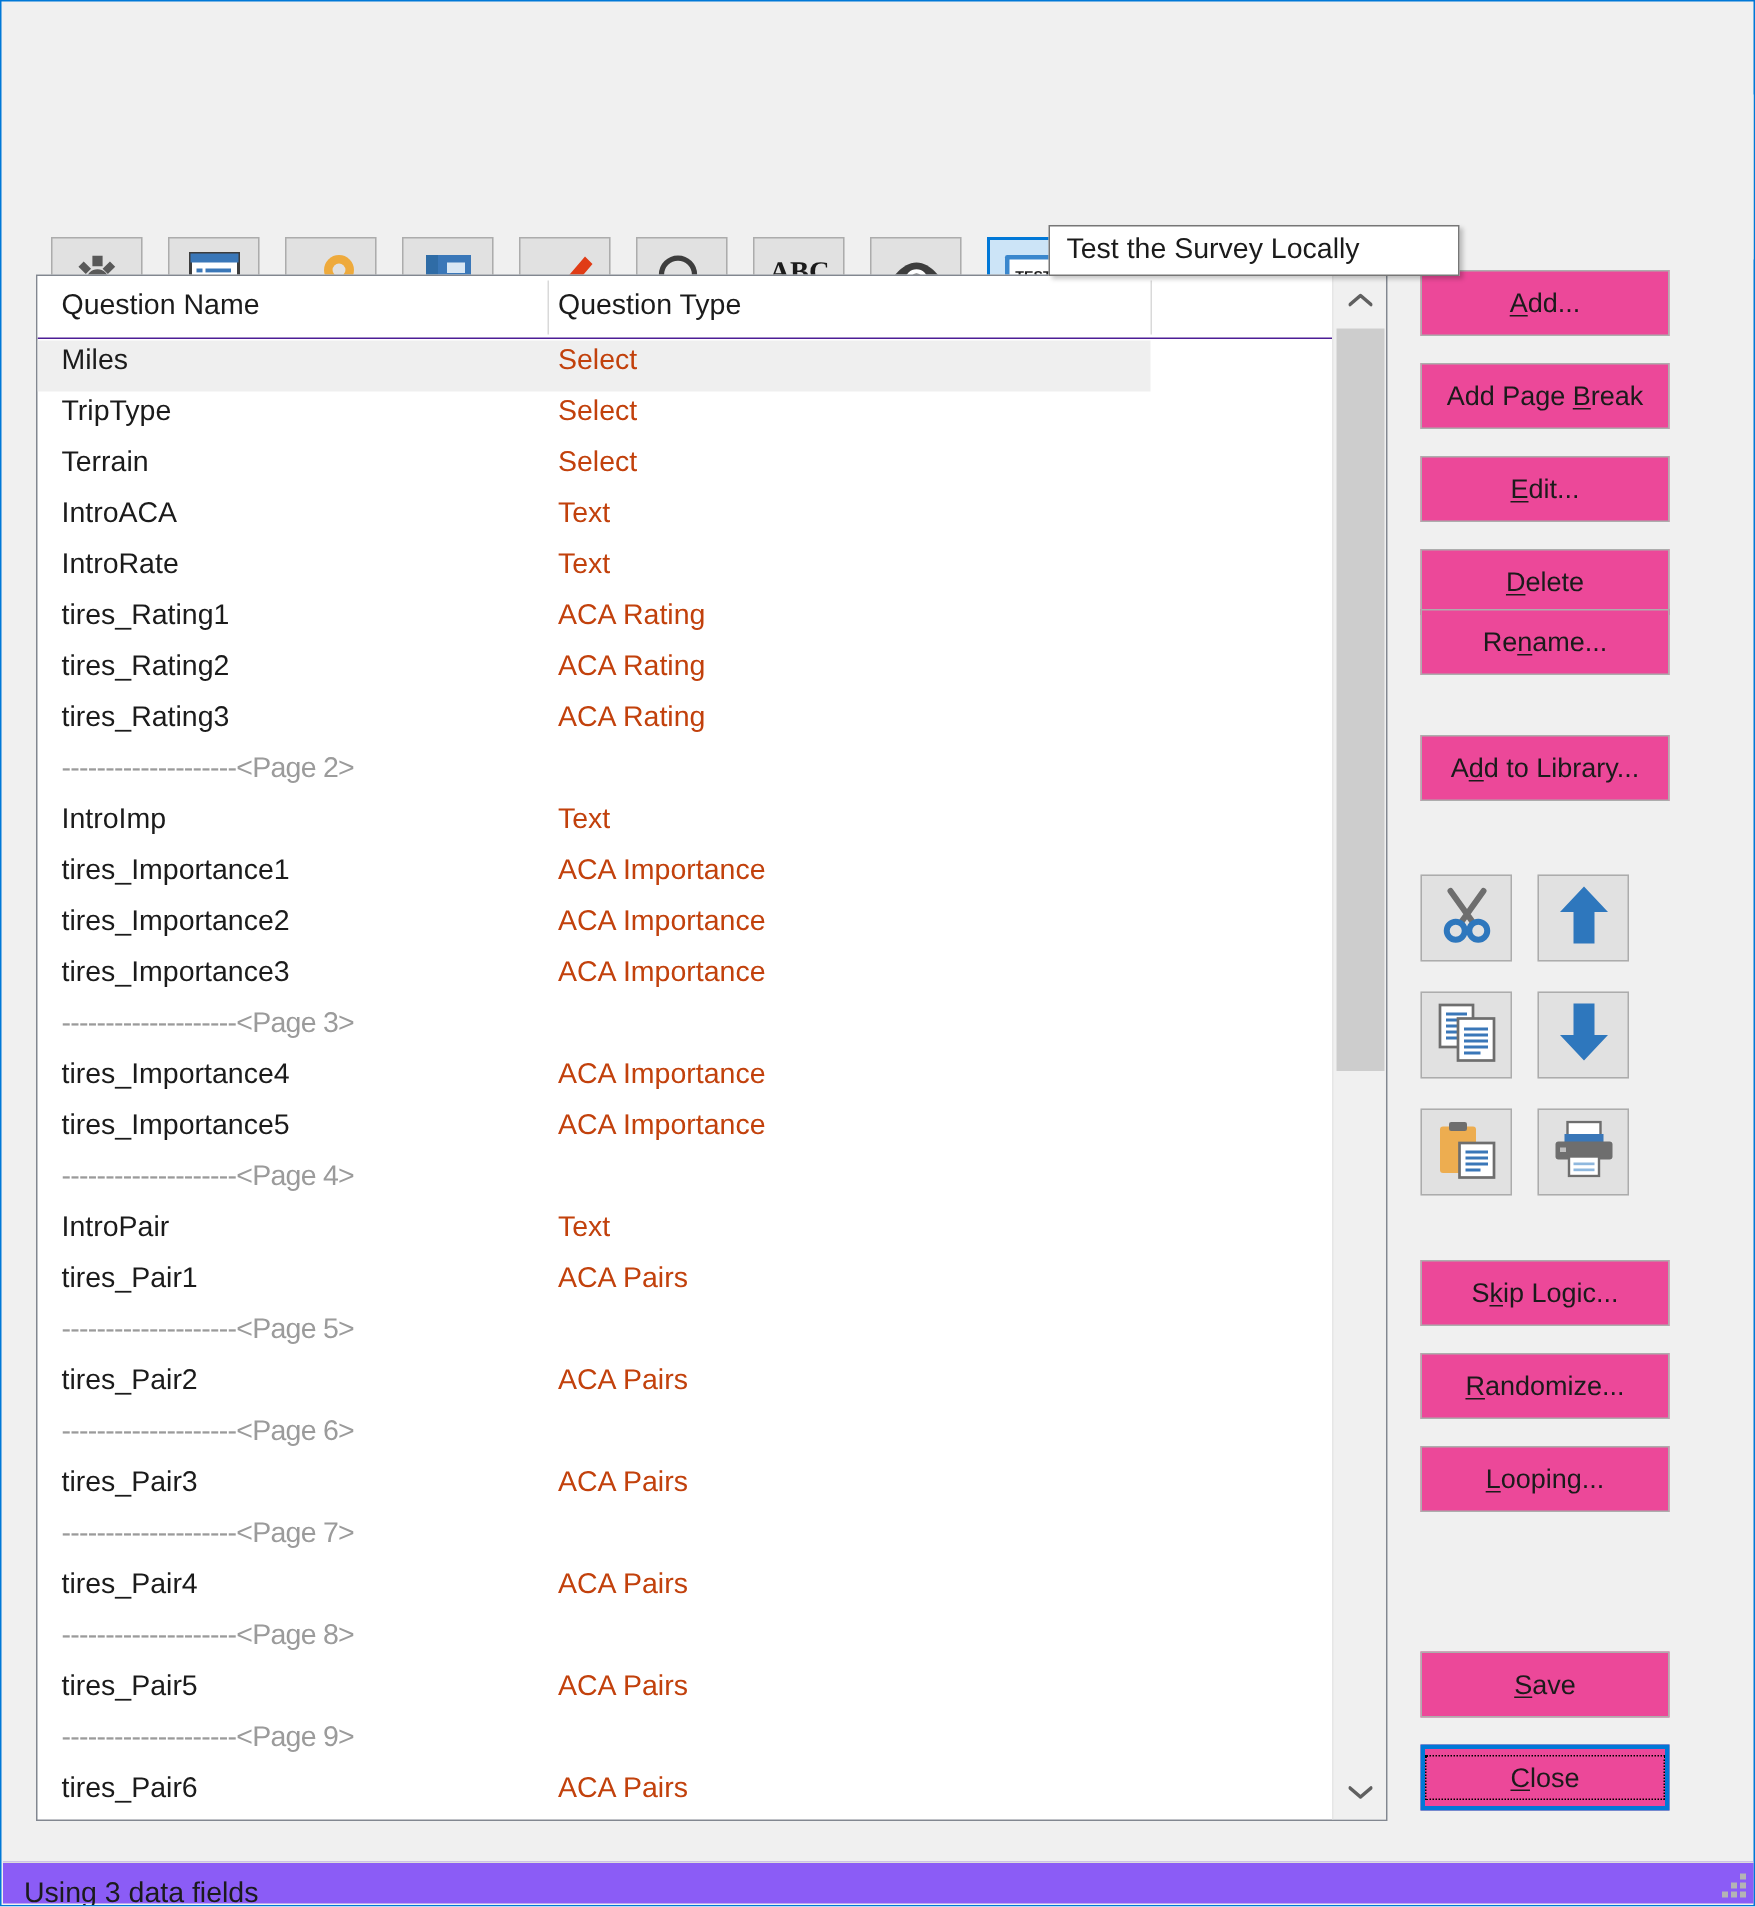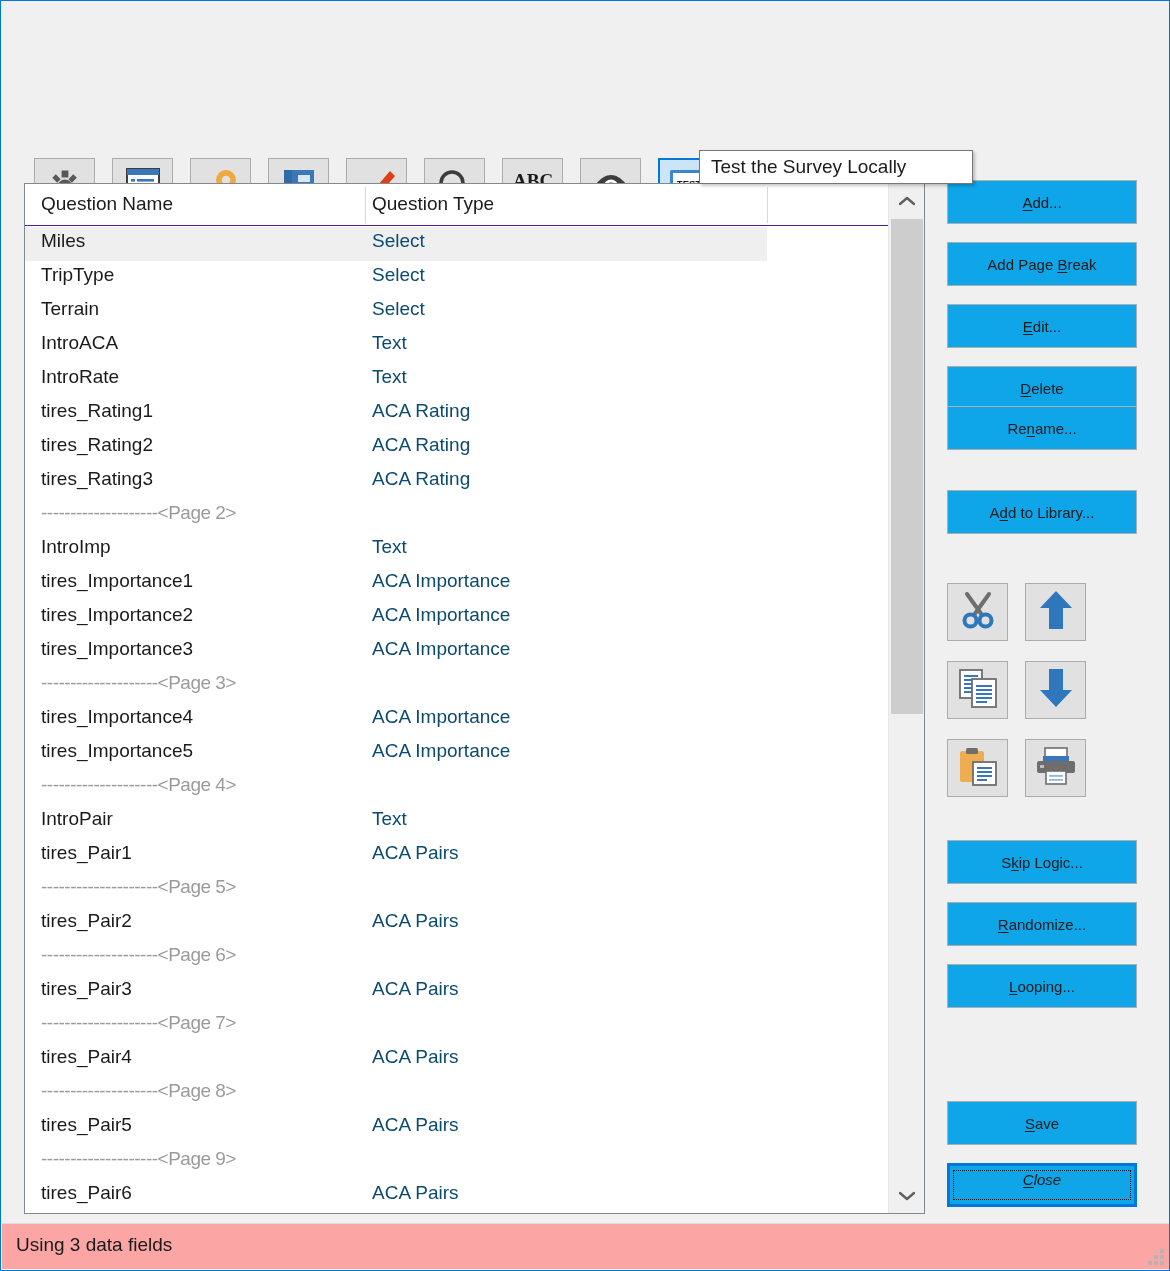--- a/index.html
+++ b/index.html
@@ -137,21 +137,21 @@
     top: 3px;
     font-size: 19px;
     color: #1b1b1b;
     white-space: nowrap;
   }
   .cell-type {
     position: absolute;
     left: 347px;
     top: 3px;
     font-size: 19px;
-    color: #0c4a6e;
+    color: #c2410c;
     white-space: nowrap;
   }
   .row.pagebreak .cell-name {
     color: #9b9b9b;
     left: 16px;
     letter-spacing: -0.5px;
   }
   
   .vscroll {
     position: absolute;
@@ -178,65 +178,65 @@
     left: 2px;
     top: 35px;
     width: 32px;
     height: 495px;
     background: #cdcdcd;
   }
   
   .btn {
     position: absolute;
     left: 946px;
-    width: 190px;
+    width: 166px;
     height: 44px;
     box-sizing: border-box;
     border: 1px solid #adadad;
-    background: #0ea5e9;
+    background: #ec4899;
     font-family: "Liberation Sans", sans-serif;
-    font-size: 15px;
+    font-size: 18px;
     color: #1b1b1b;
     display: flex;
     align-items: center;
     justify-content: center;
     padding: 0;
     white-space: nowrap;
   }
   .btn.focused {
     border: 3px solid #0078d7;
   }
   .btn.focused .inner {
     border: 1px dotted #000000;
     width: 176px;
     height: 28px;
     display: flex;
+    align-items: center;
     justify-content: center;
-    font-style: italic;
   }
   .btn u { text-underline-offset: 2px; }
   .ibtn {
     position: absolute;
     width: 61px;
     height: 58px;
     box-sizing: border-box;
     border: 1px solid #acacac;
     background: #e1e1e1;
     display: flex;
     align-items: center;
     justify-content: center;
   }
   
   .statusbar {
     position: absolute;
     left: 1px;
     bottom: 1px;
     width: 1168px;
-    height: 46px;
-    background: #fca5a5;
+    height: 28px;
+    background: #8b5cf6;
     border-top: 1px solid #dcdcdc;
     box-sizing: border-box;
   }
   .status-text {
     position: absolute;
     left: 14px;
     top: 10px;
     font-size: 19px;
     color: #1b1b1b;
     white-space: nowrap;

